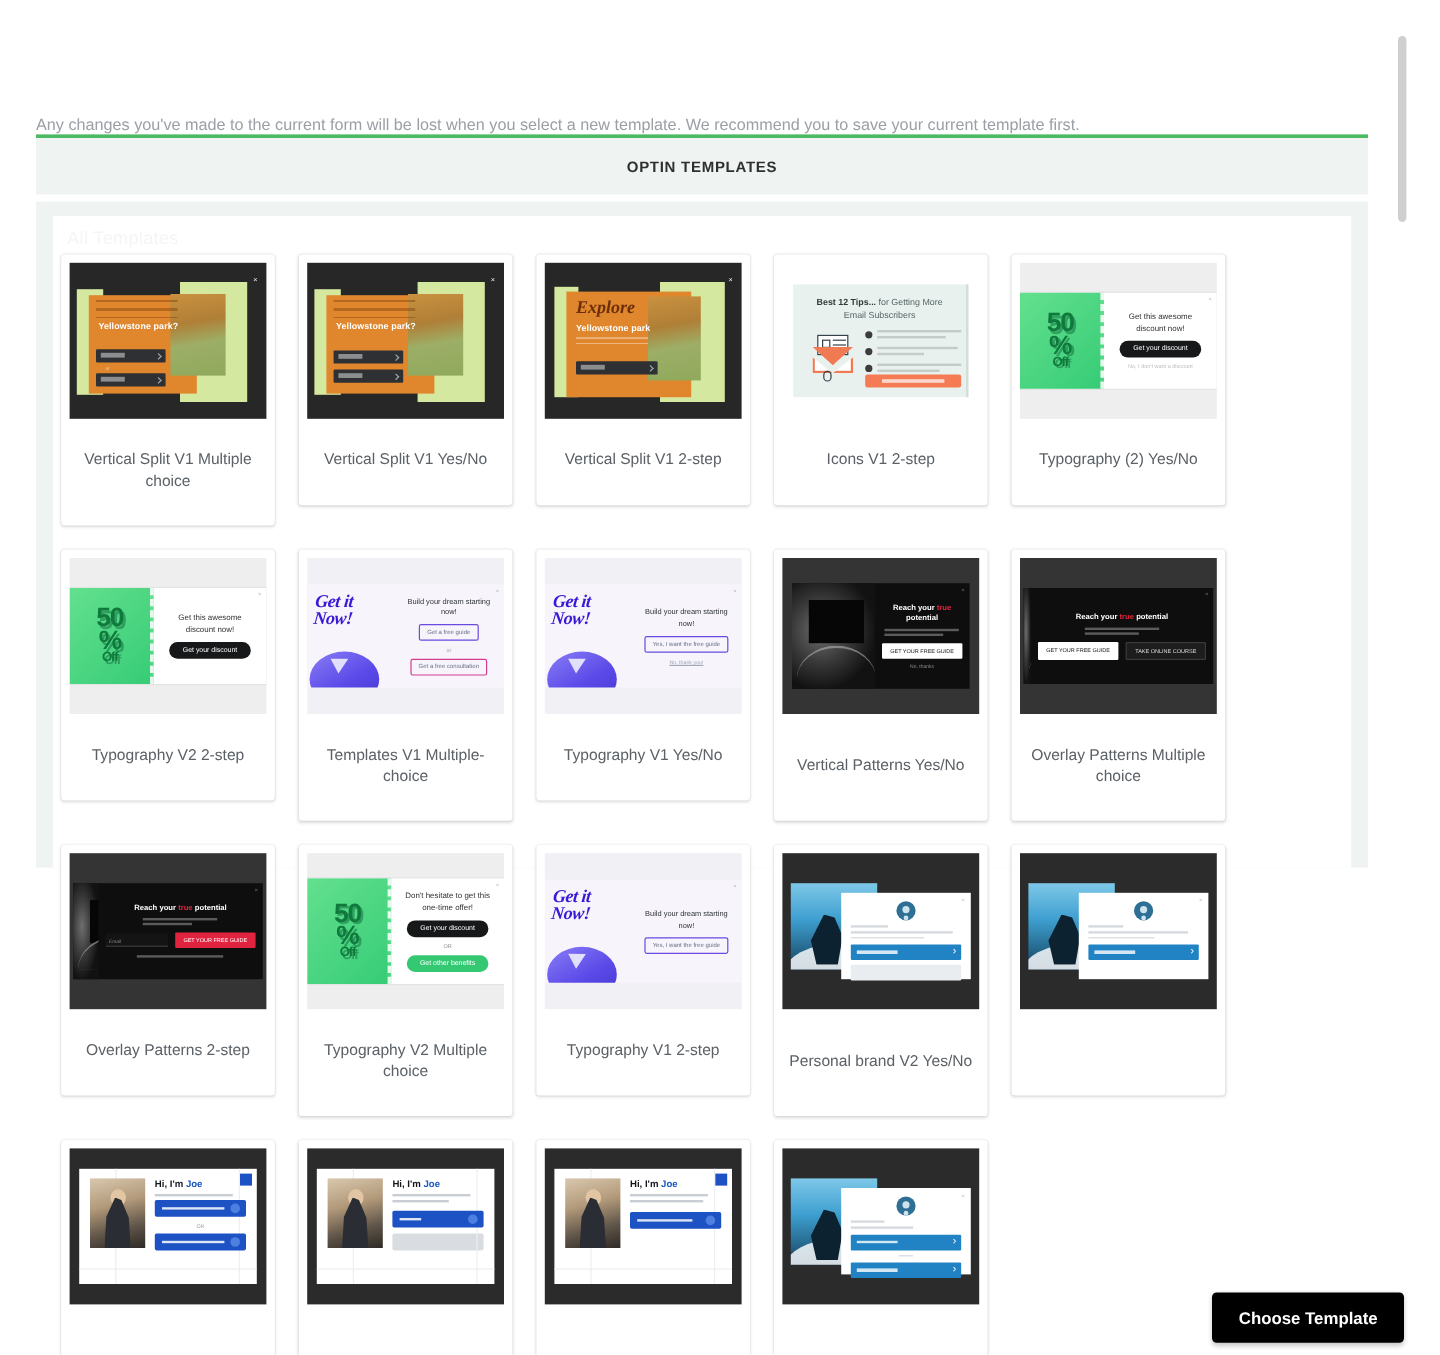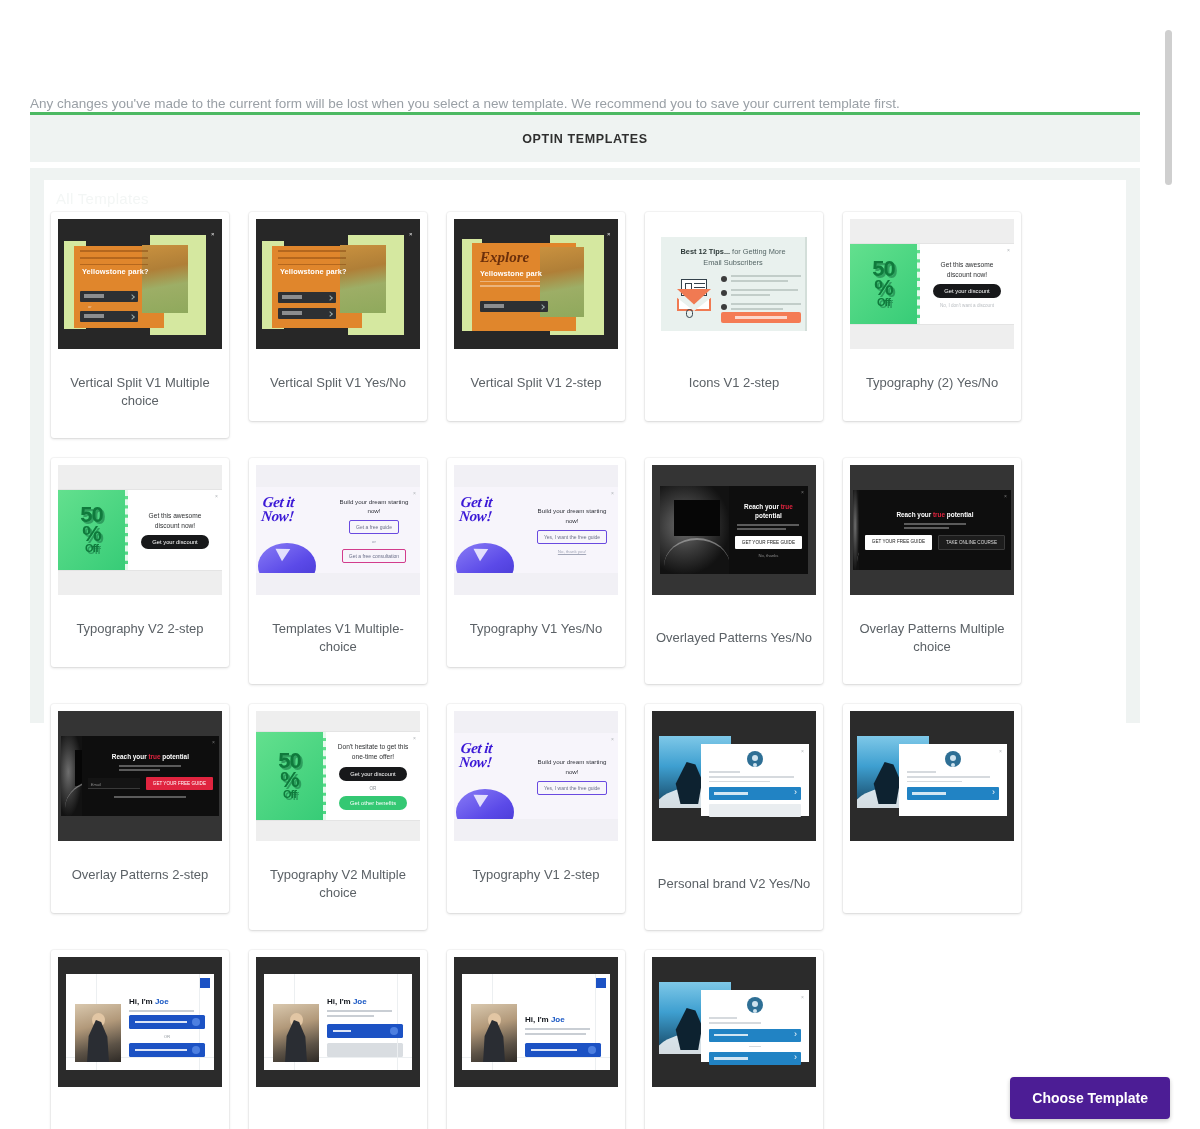--- a/index.html
+++ b/index.html
@@ -247,21 +247,21 @@
   .pb .ln { height:1.8px; background:#d6dade; margin-bottom:3px; }
   .pb .bb { background:#2183c4; height:13px; border-radius:1px; position:relative; margin-top:5px; }
   .pb .bb i { position:absolute; left:5px; top:5px; width:34px; height:2.6px; background:rgba(255,255,255,.8); }
   .pb .bb::after { content:"›"; position:absolute; right:4px; top:0; color:#fff; font-size:9px; }
   .pb .gb { background:#e9edf0; height:13px; border-radius:1px; margin-top:4px; }
   .pb .x { position:absolute; right:5px; top:4px; font-size:5px; color:#b5b9bd; }
 
   
   .joe { background:#2b2b2b; display:flex; align-items:center; justify-content:center; }
   .joe .win { width:148px; height:96px; background:#fff; position:relative; padding:8px 9px;
-    display:flex; gap:8px; align-items:flex-end; }
+    display:flex; gap:8px; align-items:flex-start; }
   .joe .ph { width:46px; height:58px; flex:none;
     background:linear-gradient(165deg,#d9c8ae 0%,#b2997a 38%,#5d5347 72%,#2e2a26 100%); position:relative; overflow:hidden; }
   .joe .ph::after { content:""; position:absolute; left:10px; top:16px; width:26px; height:42px;
     background:#2a2d33; clip-path: polygon(42% 0,62% 5%,86% 40%,92% 100%,8% 100%,14% 38%); }
   .joe .ph .head { position:absolute; left:17px; top:9px; width:13px; height:14px; border-radius:50%; background:#e2c6a4; }
   .joe .rt { flex:1; }
   .joe .hd { font-size:8px; font-weight:700; color:#12161c; margin-bottom:4px; }
   .joe .hd em { font-style:normal; color:#1857c4; }
   .joe .sub { height:2px; background:#c9ced4; margin-bottom:3px; width:86%; }
   .joe .sub.s2 { width:62%; margin-bottom:7px; }
@@ -272,21 +272,21 @@
   .joe .or { font-size:4.4px; color:#9aa0a6; text-align:center; margin:1px 0 4px; }
   .joe .cl { position:absolute; right:4px; top:4px; width:10px; height:10px; background:#1c52c4; }
   .joe .gl { position:absolute; left:30px; top:0; bottom:0; width:1px; background:#eceff1; }
   .joe .gl2 { position:absolute; right:14px; top:0; bottom:0; width:1px; background:#eceff1; }
   .joe .glh { position:absolute; left:0; right:0; bottom:12px; height:1px; background:#eceff1; }
 
   
   .btn-choose {
     position: absolute;
     right: 30px; bottom: 10px;
-    background: #4c1d95;
+    background: #000000;
     color: #ffffff;
     font-size: 14px;
     font-weight: 600;
     border: none;
     border-radius: 4px;
     padding: 13px 22px;
     cursor: pointer;
     box-shadow: 0 2px 4px rgba(0,0,0,.22);
     font-family: "Liberation Sans", sans-serif;
   }
@@ -511,21 +511,21 @@
             <div class="h"><span>Reach your </span><em>true</em><span> potential</span></div>
             <div class="p">
                 <i style="width:100%"></i>
                 <i style="width:78%"></i>
               </div>
             <div class="wbtn">GET YOUR FREE GUIDE</div>
             <div class="sm">No, thanks</div>
           </div>
         </div>
       </div>
-      <div class="card-label">Overlayed Patterns Yes/No</div>
+      <div class="card-label">Vertical Patterns Yes/No</div>
     </div>
 
     <div class="card h2">
       <div class="thumb op">
         <div class="win" style="width:158px;height:80px;">
           <div class="x">×</div>
           <div class="img" style="width:78px;"></div>
           <div class="rt">
             <div class="h"><span>Reach your </span><em>true</em><span> potential</span></div>
             <div class="p">

